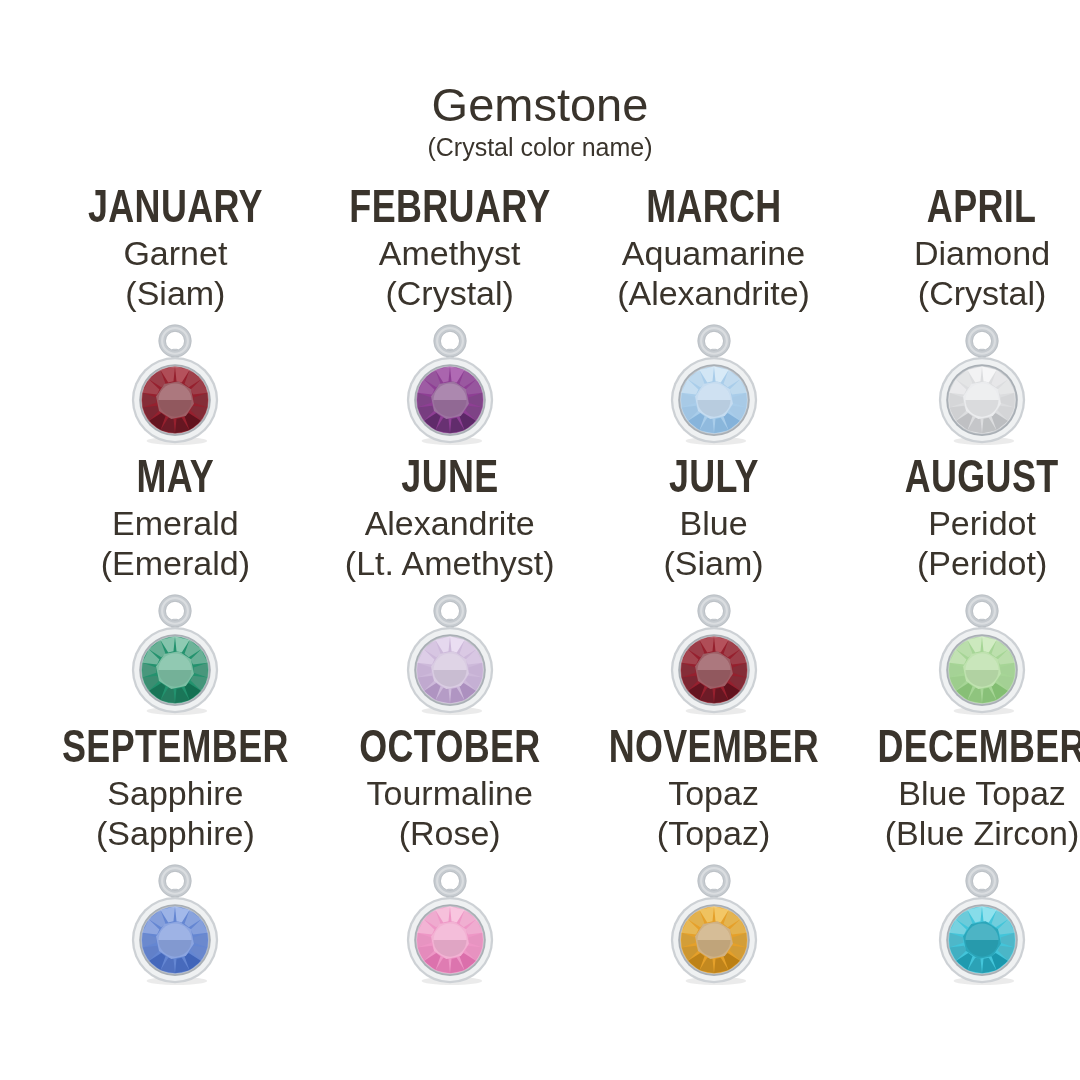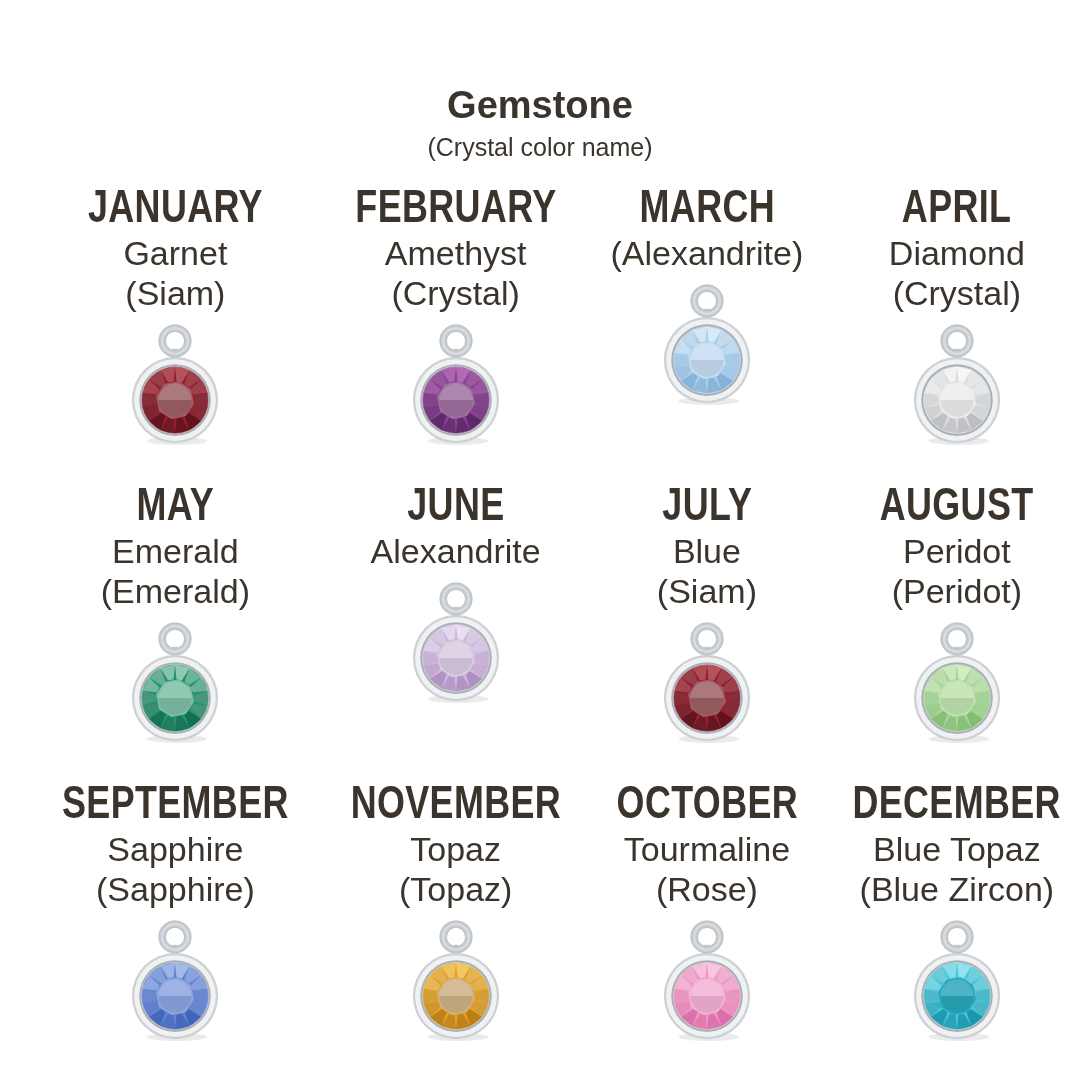--- a/index.html
+++ b/index.html
@@ -5,26 +5,25 @@
   html,body{margin:0;padding:0;background:#ffffff;}
   .page{
     position:relative;
     width:1080px;height:1080px;
     background:#ffffff;
     font-family:"Liberation Sans", sans-serif;
     color:#3a342c;
     overflow:hidden;
   }
   .header{padding-top:82px;text-align:center;}
-  .title{font-size:38px;line-height:46px;font-weight:700;}
+  .title{font-size:47px;line-height:46px;font-weight:400;}
   .subtitle{font-size:25px;line-height:38px;font-weight:400;}
   .grid{
     display:grid;
     grid-template-columns:repeat(4,1fr);
-    row-gap:28px;
     padding:0 30px;
     margin-top:14px;
   }
   .card{text-align:center;}
   .month{
     font-size:46px;
     font-weight:700;
     line-height:53px;
     letter-spacing:.5px;
     transform:scaleX(.78);
@@ -112,20 +111,21 @@
           <polygon points="34.16,51.11 50.00,47.50 48.35,63.57 42.62,64.87" fill="rgb(170,101,174)"></polygon>
           <polygon points="54.01,63.39 67.41,72.26 70.61,88.01 61.74,101.41 45.99,104.61 32.59,95.74 29.39,79.99 38.26,66.59" fill="#9c72a0"></polygon>
           <path d="M 32 84 A 18 18 0 0 1 68 84 Z" fill="#ffffff" opacity="0.16"></path>
           <path d="M 32 84 A 18 18 0 0 0 68 84 Z" fill="#000000" opacity="0.07"></path>
           <circle cx="50" cy="84" r="36.5" fill="none" stroke="rgba(255,255,255,0.28)" stroke-width="1.2"></circle>
         </svg>
     </div>
 
     <div class="card">
       <div class="month">MARCH</div>
+      <div class="stone">Aquamarine</div>
       <div class="crystal">(Alexandrite)</div>
       <svg class="charm" viewBox="0 0 100 134">
           <ellipse cx="52" cy="128.5" rx="33" ry="4.5" fill="rgba(0,0,0,0.08)"></ellipse>
           <rect x="46" y="28" width="8" height="16" rx="2" fill="#c6cbd0"></rect>
           <circle cx="50" cy="19.5" r="14" fill="none" stroke="#c6cbd0" stroke-width="8"></circle>
           <circle cx="50" cy="19.5" r="17.6" fill="none" stroke="#a9afb5" stroke-width="0.8" opacity="0.55"></circle>
           <circle cx="50" cy="19.5" r="10.4" fill="none" stroke="#a9afb5" stroke-width="0.8" opacity="0.55"></circle>
           <circle cx="50" cy="19.5" r="14" fill="none" stroke="#ffffff" stroke-width="2.4" opacity="0.35"></circle>
           <circle cx="50" cy="84" r="47" fill="#cdd1d5"></circle>
           <circle cx="50" cy="84" r="44.5" fill="#eff1f2"></circle>
@@ -220,20 +220,21 @@
           <polygon points="54.01,63.39 67.41,72.26 70.61,88.01 61.74,101.41 45.99,104.61 32.59,95.74 29.39,79.99 38.26,66.59" fill="#7dbfa4"></polygon>
           <path d="M 32 84 A 18 18 0 0 1 68 84 Z" fill="#ffffff" opacity="0.16"></path>
           <path d="M 32 84 A 18 18 0 0 0 68 84 Z" fill="#000000" opacity="0.07"></path>
           <circle cx="50" cy="84" r="36.5" fill="none" stroke="rgba(255,255,255,0.28)" stroke-width="1.2"></circle>
         </svg>
     </div>
 
     <div class="card">
       <div class="month">JUNE</div>
       <div class="stone">Alexandrite</div>
+      <div class="crystal">(Lt. Amethyst)</div>
       <svg class="charm" viewBox="0 0 100 134">
           <ellipse cx="52" cy="128.5" rx="33" ry="4.5" fill="rgba(0,0,0,0.08)"></ellipse>
           <rect x="46" y="28" width="8" height="16" rx="2" fill="#c6cbd0"></rect>
           <circle cx="50" cy="19.5" r="14" fill="none" stroke="#c6cbd0" stroke-width="8"></circle>
           <circle cx="50" cy="19.5" r="17.6" fill="none" stroke="#a9afb5" stroke-width="0.8" opacity="0.55"></circle>
           <circle cx="50" cy="19.5" r="10.4" fill="none" stroke="#a9afb5" stroke-width="0.8" opacity="0.55"></circle>
           <circle cx="50" cy="19.5" r="14" fill="none" stroke="#ffffff" stroke-width="2.4" opacity="0.35"></circle>
           <circle cx="50" cy="84" r="47" fill="#cdd1d5"></circle>
           <circle cx="50" cy="84" r="44.5" fill="#eff1f2"></circle>
           <circle cx="50" cy="84" r="39" fill="#a9afb5"></circle>
@@ -361,20 +362,56 @@
           <polygon points="21.46,61.24 34.16,51.11 39.64,66.31 35.06,69.97" fill="rgb(133,159,219)"></polygon>
           <polygon points="34.16,51.11 50.00,47.50 48.35,63.57 42.62,64.87" fill="rgb(156,179,230)"></polygon>
           <polygon points="54.01,63.39 67.41,72.26 70.61,88.01 61.74,101.41 45.99,104.61 32.59,95.74 29.39,79.99 38.26,66.59" fill="#8ca5e0"></polygon>
           <path d="M 32 84 A 18 18 0 0 1 68 84 Z" fill="#ffffff" opacity="0.16"></path>
           <path d="M 32 84 A 18 18 0 0 0 68 84 Z" fill="#000000" opacity="0.07"></path>
           <circle cx="50" cy="84" r="36.5" fill="none" stroke="rgba(255,255,255,0.28)" stroke-width="1.2"></circle>
         </svg>
     </div>
 
     <div class="card">
+      <div class="month">OCTOBER</div>
+      <div class="stone">Tourmaline</div>
+      <div class="crystal">(Rose)</div>
+      <svg class="charm" viewBox="0 0 100 134">
+          <ellipse cx="52" cy="128.5" rx="33" ry="4.5" fill="rgba(0,0,0,0.08)"></ellipse>
+          <rect x="46" y="28" width="8" height="16" rx="2" fill="#c6cbd0"></rect>
+          <circle cx="50" cy="19.5" r="14" fill="none" stroke="#c6cbd0" stroke-width="8"></circle>
+          <circle cx="50" cy="19.5" r="17.6" fill="none" stroke="#a9afb5" stroke-width="0.8" opacity="0.55"></circle>
+          <circle cx="50" cy="19.5" r="10.4" fill="none" stroke="#a9afb5" stroke-width="0.8" opacity="0.55"></circle>
+          <circle cx="50" cy="19.5" r="14" fill="none" stroke="#ffffff" stroke-width="2.4" opacity="0.35"></circle>
+          <circle cx="50" cy="84" r="47" fill="#cdd1d5"></circle>
+          <circle cx="50" cy="84" r="44.5" fill="#eff1f2"></circle>
+          <circle cx="50" cy="84" r="39" fill="#a9afb5"></circle>
+          <circle cx="50" cy="84" r="36.5" fill="#ee97c6"></circle>
+          <polygon points="50.00,47.50 65.84,51.11 57.38,64.87 51.65,63.57" fill="rgb(248,198,223)"></polygon>
+          <polygon points="65.84,51.11 78.54,61.24 64.94,69.97 60.36,66.31" fill="rgb(240,175,209)"></polygon>
+          <polygon points="78.54,61.24 85.58,75.88 69.55,77.84 67.01,72.55" fill="rgb(239,172,208)"></polygon>
+          <polygon points="85.58,75.88 85.58,92.12 70.29,86.93 70.29,81.07" fill="rgb(231,148,193)"></polygon>
+          <polygon points="85.58,92.12 78.54,106.76 67.01,95.45 69.55,90.16" fill="rgb(231,146,192)"></polygon>
+          <polygon points="78.54,106.76 65.84,116.89 60.36,101.69 64.94,98.03" fill="rgb(219,111,171)"></polygon>
+          <polygon points="65.84,116.89 50.00,120.50 51.65,104.43 57.38,103.13" fill="rgb(220,116,174)"></polygon>
+          <polygon points="50.00,120.50 34.16,116.89 42.62,103.13 48.35,104.43" fill="rgb(223,124,178)"></polygon>
+          <polygon points="34.16,116.89 21.46,106.76 35.06,98.03 39.64,101.69" fill="rgb(220,114,173)"></polygon>
+          <polygon points="21.46,106.76 14.42,92.12 30.45,90.16 32.99,95.45" fill="rgb(228,139,188)"></polygon>
+          <polygon points="14.42,92.12 14.42,75.88 29.71,81.07 29.71,86.93" fill="rgb(231,148,193)"></polygon>
+          <polygon points="14.42,75.88 21.46,61.24 32.99,72.55 30.45,77.84" fill="rgb(242,180,212)"></polygon>
+          <polygon points="21.46,61.24 34.16,51.11 39.64,66.31 35.06,69.97" fill="rgb(239,171,207)"></polygon>
+          <polygon points="34.16,51.11 50.00,47.50 48.35,63.57 42.62,64.87" fill="rgb(246,192,219)"></polygon>
+          <polygon points="54.01,63.39 67.41,72.26 70.61,88.01 61.74,101.41 45.99,104.61 32.59,95.74 29.39,79.99 38.26,66.59" fill="#f2b2d3"></polygon>
+          <path d="M 32 84 A 18 18 0 0 1 68 84 Z" fill="#ffffff" opacity="0.16"></path>
+          <path d="M 32 84 A 18 18 0 0 0 68 84 Z" fill="#000000" opacity="0.07"></path>
+          <circle cx="50" cy="84" r="36.5" fill="none" stroke="rgba(255,255,255,0.28)" stroke-width="1.2"></circle>
+        </svg>
+    </div>
+
+    <div class="card">
       <div class="month">NOVEMBER</div>
       <div class="stone">Topaz</div>
       <div class="crystal">(Topaz)</div>
       <svg class="charm" viewBox="0 0 100 134">
           <ellipse cx="52" cy="128.5" rx="33" ry="4.5" fill="rgba(0,0,0,0.08)"></ellipse>
           <rect x="46" y="28" width="8" height="16" rx="2" fill="#c6cbd0"></rect>
           <circle cx="50" cy="19.5" r="14" fill="none" stroke="#c6cbd0" stroke-width="8"></circle>
           <circle cx="50" cy="19.5" r="17.6" fill="none" stroke="#a9afb5" stroke-width="0.8" opacity="0.55"></circle>
           <circle cx="50" cy="19.5" r="10.4" fill="none" stroke="#a9afb5" stroke-width="0.8" opacity="0.55"></circle>
           <circle cx="50" cy="19.5" r="14" fill="none" stroke="#ffffff" stroke-width="2.4" opacity="0.35"></circle>
@@ -397,56 +434,20 @@
           <polygon points="21.46,61.24 34.16,51.11 39.64,66.31 35.06,69.97" fill="rgb(226,177,77)"></polygon>
           <polygon points="34.16,51.11 50.00,47.50 48.35,63.57 42.62,64.87" fill="rgb(239,194,96)"></polygon>
           <polygon points="54.01,63.39 67.41,72.26 70.61,88.01 61.74,101.41 45.99,104.61 32.59,95.74 29.39,79.99 38.26,66.59" fill="#cfb184"></polygon>
           <path d="M 32 84 A 18 18 0 0 1 68 84 Z" fill="#ffffff" opacity="0.16"></path>
           <path d="M 32 84 A 18 18 0 0 0 68 84 Z" fill="#000000" opacity="0.07"></path>
           <circle cx="50" cy="84" r="36.5" fill="none" stroke="rgba(255,255,255,0.28)" stroke-width="1.2"></circle>
         </svg>
     </div>
 
     <div class="card">
-      <div class="month">OCTOBER</div>
-      <div class="stone">Tourmaline</div>
-      <div class="crystal">(Rose)</div>
-      <svg class="charm" viewBox="0 0 100 134">
-          <ellipse cx="52" cy="128.5" rx="33" ry="4.5" fill="rgba(0,0,0,0.08)"></ellipse>
-          <rect x="46" y="28" width="8" height="16" rx="2" fill="#c6cbd0"></rect>
-          <circle cx="50" cy="19.5" r="14" fill="none" stroke="#c6cbd0" stroke-width="8"></circle>
-          <circle cx="50" cy="19.5" r="17.6" fill="none" stroke="#a9afb5" stroke-width="0.8" opacity="0.55"></circle>
-          <circle cx="50" cy="19.5" r="10.4" fill="none" stroke="#a9afb5" stroke-width="0.8" opacity="0.55"></circle>
-          <circle cx="50" cy="19.5" r="14" fill="none" stroke="#ffffff" stroke-width="2.4" opacity="0.35"></circle>
-          <circle cx="50" cy="84" r="47" fill="#cdd1d5"></circle>
-          <circle cx="50" cy="84" r="44.5" fill="#eff1f2"></circle>
-          <circle cx="50" cy="84" r="39" fill="#a9afb5"></circle>
-          <circle cx="50" cy="84" r="36.5" fill="#ee97c6"></circle>
-          <polygon points="50.00,47.50 65.84,51.11 57.38,64.87 51.65,63.57" fill="rgb(248,198,223)"></polygon>
-          <polygon points="65.84,51.11 78.54,61.24 64.94,69.97 60.36,66.31" fill="rgb(240,175,209)"></polygon>
-          <polygon points="78.54,61.24 85.58,75.88 69.55,77.84 67.01,72.55" fill="rgb(239,172,208)"></polygon>
-          <polygon points="85.58,75.88 85.58,92.12 70.29,86.93 70.29,81.07" fill="rgb(231,148,193)"></polygon>
-          <polygon points="85.58,92.12 78.54,106.76 67.01,95.45 69.55,90.16" fill="rgb(231,146,192)"></polygon>
-          <polygon points="78.54,106.76 65.84,116.89 60.36,101.69 64.94,98.03" fill="rgb(219,111,171)"></polygon>
-          <polygon points="65.84,116.89 50.00,120.50 51.65,104.43 57.38,103.13" fill="rgb(220,116,174)"></polygon>
-          <polygon points="50.00,120.50 34.16,116.89 42.62,103.13 48.35,104.43" fill="rgb(223,124,178)"></polygon>
-          <polygon points="34.16,116.89 21.46,106.76 35.06,98.03 39.64,101.69" fill="rgb(220,114,173)"></polygon>
-          <polygon points="21.46,106.76 14.42,92.12 30.45,90.16 32.99,95.45" fill="rgb(228,139,188)"></polygon>
-          <polygon points="14.42,92.12 14.42,75.88 29.71,81.07 29.71,86.93" fill="rgb(231,148,193)"></polygon>
-          <polygon points="14.42,75.88 21.46,61.24 32.99,72.55 30.45,77.84" fill="rgb(242,180,212)"></polygon>
-          <polygon points="21.46,61.24 34.16,51.11 39.64,66.31 35.06,69.97" fill="rgb(239,171,207)"></polygon>
-          <polygon points="34.16,51.11 50.00,47.50 48.35,63.57 42.62,64.87" fill="rgb(246,192,219)"></polygon>
-          <polygon points="54.01,63.39 67.41,72.26 70.61,88.01 61.74,101.41 45.99,104.61 32.59,95.74 29.39,79.99 38.26,66.59" fill="#f2b2d3"></polygon>
-          <path d="M 32 84 A 18 18 0 0 1 68 84 Z" fill="#ffffff" opacity="0.16"></path>
-          <path d="M 32 84 A 18 18 0 0 0 68 84 Z" fill="#000000" opacity="0.07"></path>
-          <circle cx="50" cy="84" r="36.5" fill="none" stroke="rgba(255,255,255,0.28)" stroke-width="1.2"></circle>
-        </svg>
-    </div>
-
-    <div class="card">
       <div class="month">DECEMBER</div>
       <div class="stone">Blue Topaz</div>
       <div class="crystal">(Blue Zircon)</div>
       <svg class="charm" viewBox="0 0 100 134">
           <ellipse cx="52" cy="128.5" rx="33" ry="4.5" fill="rgba(0,0,0,0.08)"></ellipse>
           <rect x="46" y="28" width="8" height="16" rx="2" fill="#c6cbd0"></rect>
           <circle cx="50" cy="19.5" r="14" fill="none" stroke="#c6cbd0" stroke-width="8"></circle>
           <circle cx="50" cy="19.5" r="17.6" fill="none" stroke="#a9afb5" stroke-width="0.8" opacity="0.55"></circle>
           <circle cx="50" cy="19.5" r="10.4" fill="none" stroke="#a9afb5" stroke-width="0.8" opacity="0.55"></circle>
           <circle cx="50" cy="19.5" r="14" fill="none" stroke="#ffffff" stroke-width="2.4" opacity="0.35"></circle>

